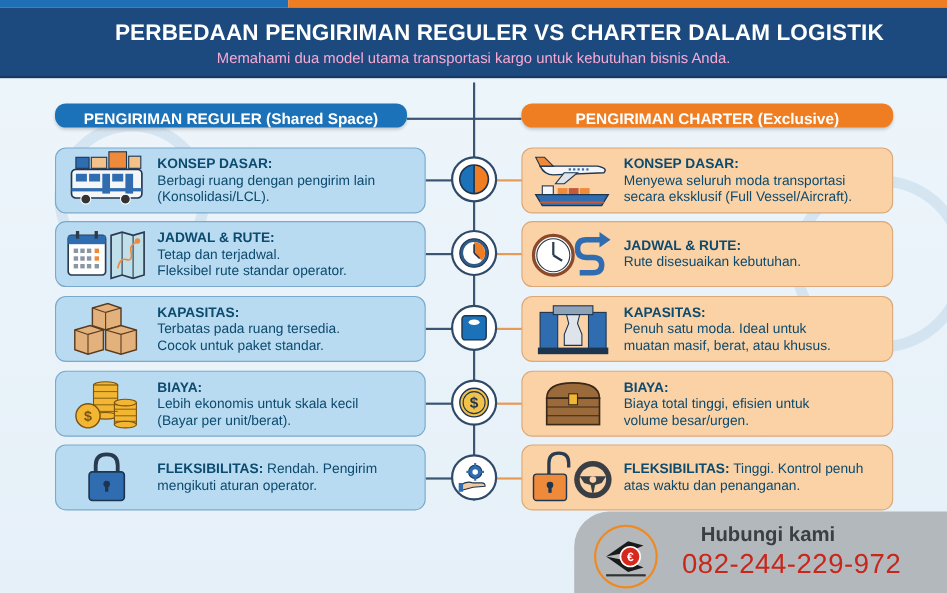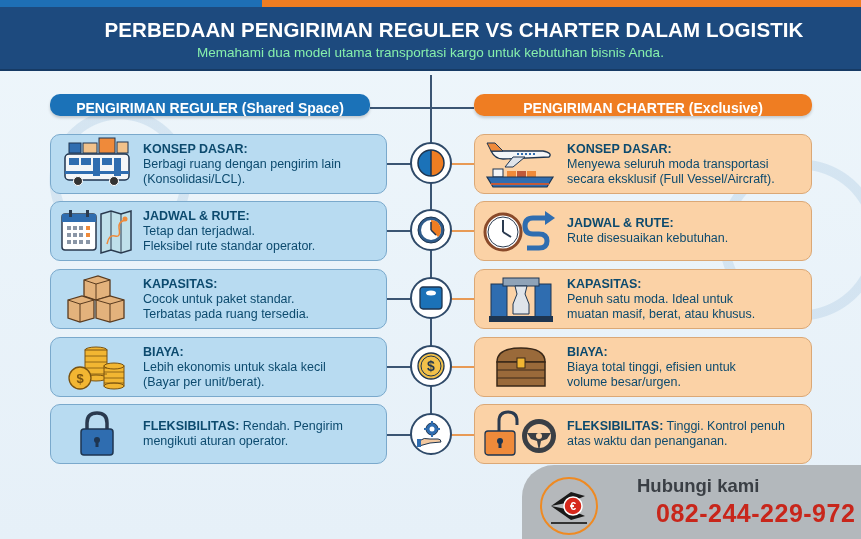--- a/index.html
+++ b/index.html
@@ -23,21 +23,21 @@
   .topbar .orange { flex: 1; background: #ef7d22; }
   .header {
     position: absolute; left: 0; top: 7px; width: 861px; height: 64px;
     background: #1d4a7e; color: #fff; text-align: center;
     border-bottom: 2px solid #163a64;
   }
   .header h1 {
     font-size: 20.5px; font-weight: 700; letter-spacing: 0.1px;
     margin-top: 12px; line-height: 22px; padding-left: 47px;
   }
-  .header p { font-size: 13.5px; margin-top: 4px; color: #86efac; }
+  .header p { font-size: 13.5px; margin-top: 4px; color: #f9a8d4; }
 
   .col-head {
     position: absolute; top: 94px; height: 22px; border-radius: 10px;
     color: #fff; font-weight: 700; font-size: 14px; text-align: center; line-height: 28px;
     box-shadow: 0 2px 3px rgba(0,0,0,0.18);
   }
   .col-head.left { left: 50px; width: 320px; background: #1b72b8; }
   .col-head.right { left: 474px; width: 338px; background: #ef7d22; }
 
   .spine {
@@ -71,23 +71,22 @@
   }
   .contact .logo {
     position: absolute; left: 18px; top: 12px; width: 58px; height: 58px; border-radius: 50%;
     border: 2.5px solid #ef8a22; background: #b5b8bb;
     display: flex; align-items: center; justify-content: center;
   }
   .contact .label {
     position: absolute; left: 115px; top: 10px; font-size: 18.5px; font-weight: 700; color: #3a3f45;
   }
   .contact .phone {
-    position: absolute; left: 98px; top: 34px; font-size: 25px; font-weight: 700; color: #c8261b;
+    position: absolute; left: 98px; top: 34px; font-size: 25px; font-weight: 400; color: #c8261b;
     letter-spacing: 0.5px;
-    margin-left: 36px;
   }
 </style>
 </head>
 <body>
 
 <div class="bg-deco"></div>
 
 <div class="topbar">
   <div class="blue"></div>
   <div class="orange"></div>
@@ -192,22 +191,22 @@
           <line x1="18" y1="30" x2="32" y2="26"></line>
           <line x1="18" y1="30" x2="18" y2="48"></line>
         <line x1="34" y1="26" x2="48" y2="30"></line>
           <line x1="48" y1="30" x2="62" y2="26"></line>
           <line x1="48" y1="30" x2="48" y2="48"></line>
       </g>
     </svg>
   </div>
   <div class="text">
     <span class="title">KAPASITAS:</span>
+    <span style="display:block">Terbatas pada ruang tersedia.</span>
     <span style="display:block">Cocok untuk paket standar.</span>
-    <span style="display:block">Terbatas pada ruang tersedia.</span>
   </div>
 </div>
 
 <div class="card left" style="top:337px;">
   <div class="icon-box">
     <svg width="66" height="50" viewBox="0 0 66 50">
       <g fill="#f2b632" stroke="#7a5310" stroke-width="1">
         <ellipse cx="32" cy="8" rx="11" ry="3"></ellipse>
           <rect x="21" y="8" width="22" height="28"></rect>
         <ellipse cx="32" cy="36" rx="11" ry="3"></ellipse>

